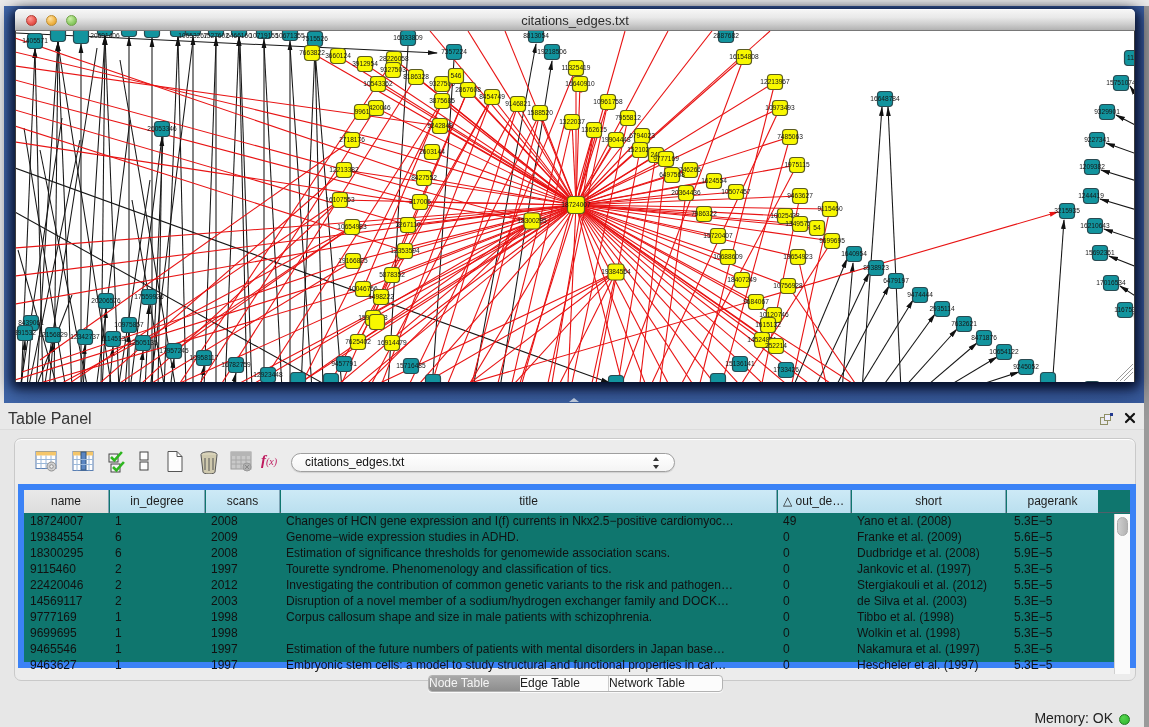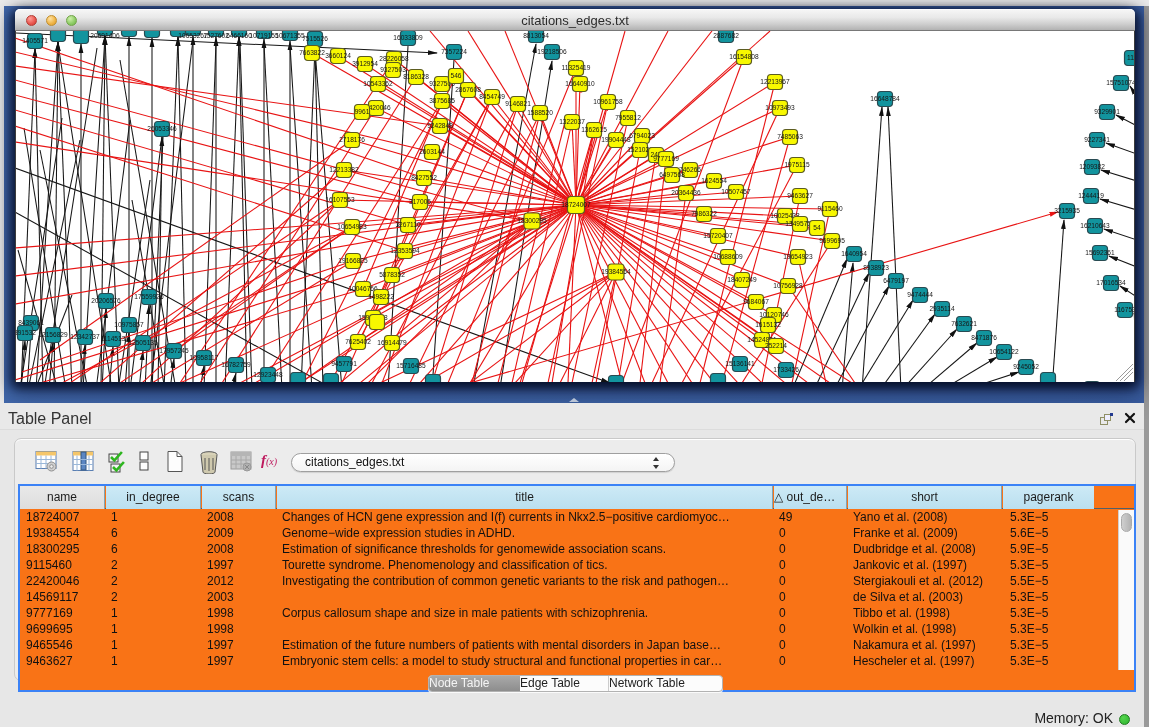--- a/index.html
+++ b/index.html
@@ -20,22 +20,22 @@
 #tphead{position:absolute;left:0;top:0;width:100%;height:27px;background:#e9e9e9;
  border-bottom:1px solid #dcdcdc;font-size:16px;color:#333}
 #tphead span{position:absolute;left:8px;top:7px}
 #inner{position:absolute;left:14px;top:35px;width:1122px;height:243px;background:#ececec;
  border:1px solid #c9c9c9;border-radius:7px;box-shadow:inset 0 1px 0 #fff}
 .ticon{position:absolute;top:11px}
 #combo{position:absolute;left:276px;top:14px;width:384px;height:19px;border:1px solid #9f9f9f;
  border-radius:9.5px;background:linear-gradient(#fff,#f4f4f4);font-size:12px;color:#111;
  line-height:17px;padding-left:13px;box-shadow:0 1px 1px rgba(0,0,0,.12)}
 #combo .arr{position:absolute;right:14px;top:2px;width:8px;height:14px}
-#tbl{position:absolute;left:3px;top:45px;width:1118px;height:208px;background:#f97316;
- border:2px solid #3b82f6}
+#tbl{position:absolute;left:3px;top:45px;width:1118px;height:184px;background:#0f766e;
+ border:6px solid #3b82f6}
 #thead{position:absolute;left:0;top:0;width:100%;height:23px;border-bottom:1px solid #50606a;font-size:12px;color:#1c1c1c}
 #thead .h{position:absolute;top:0;height:23px;line-height:23px;text-align:center;
  background:linear-gradient(#cdeaf6,#badfef);border-right:1px solid #7fa3b5}
 #thead .h.gray{background:linear-gradient(#e9e9e9,#ddd)}
 #tbody{position:absolute;left:0;top:24px;width:1102px;height:160px;overflow:hidden;font-size:12px;color:#111}
 .tr{position:relative;height:16px;line-height:15px;white-space:nowrap}
 .tr span{position:absolute;top:0;overflow:hidden}
 .c0{left:6px;width:78px}.c1{left:91px;width:89px}.c2{left:187px;width:68px}
 .c3{left:262px;width:490px}.c4{left:759px;width:67px}.c5{left:833px;width:148px}.c6{left:990px;width:84px}
 #vscroll{position:absolute;right:0;top:24px;width:16px;height:160px;background:#fafafa;border-left:1px solid #d0d0d0}
@@ -650,21 +650,21 @@
           <path d="M4,1 L7,5 L1,5 z" fill="#333"></path>
           <path d="M4,13 L7,9 L1,9 z" fill="#333"></path>
         </svg>
     </div>
     <div id="tbl">
       <div id="thead">
         <div class="h gray" style="left:0;width:85px">name</div>
         <div class="h" style="left:86px;width:95px">in_degree</div>
         <div class="h" style="left:182px;width:74px">scans</div>
         <div class="h" style="left:257px;width:496px">title</div>
-        <div class="h" style="left:754px;width:73px;text-align:left;">△ out_de…</div>
+        <div class="h" style="left:754px;width:73px;text-align:left;padding-left:5px">△ out_de…</div>
         <div class="h" style="left:828px;width:154px">short</div>
         <div class="h" style="left:983px;width:91px;border-right:none">pagerank</div>
       </div>
       <div id="tbody">
           <div class="tr">
             <span class="c0">18724007</span>
             <span class="c1">1</span>
             <span class="c2">2008</span>
             <span class="c3">Changes of HCN gene expression and I(f) currents in Nkx2.5−positive cardiomyoc…</span>
             <span class="c4">49</span>
@@ -704,20 +704,21 @@
             <span class="c2">2012</span>
             <span class="c3">Investigating the contribution of common genetic variants to the risk and pathogen…</span>
             <span class="c4">0</span>
             <span class="c5">Stergiakouli et al. (2012)</span>
             <span class="c6">5.5E−5</span>
           </div>
 <div class="tr">
             <span class="c0">14569117</span>
             <span class="c1">2</span>
             <span class="c2">2003</span>
+            <span class="c3">Disruption of a novel member of a sodium/hydrogen exchanger family and DOCK…</span>
             <span class="c4">0</span>
             <span class="c5">de Silva et al. (2003)</span>
             <span class="c6">5.3E−5</span>
           </div>
 <div class="tr">
             <span class="c0">9777169</span>
             <span class="c1">1</span>
             <span class="c2">1998</span>
             <span class="c3">Corpus callosum shape and size in male patients with schizophrenia.</span>
             <span class="c4">0</span>

